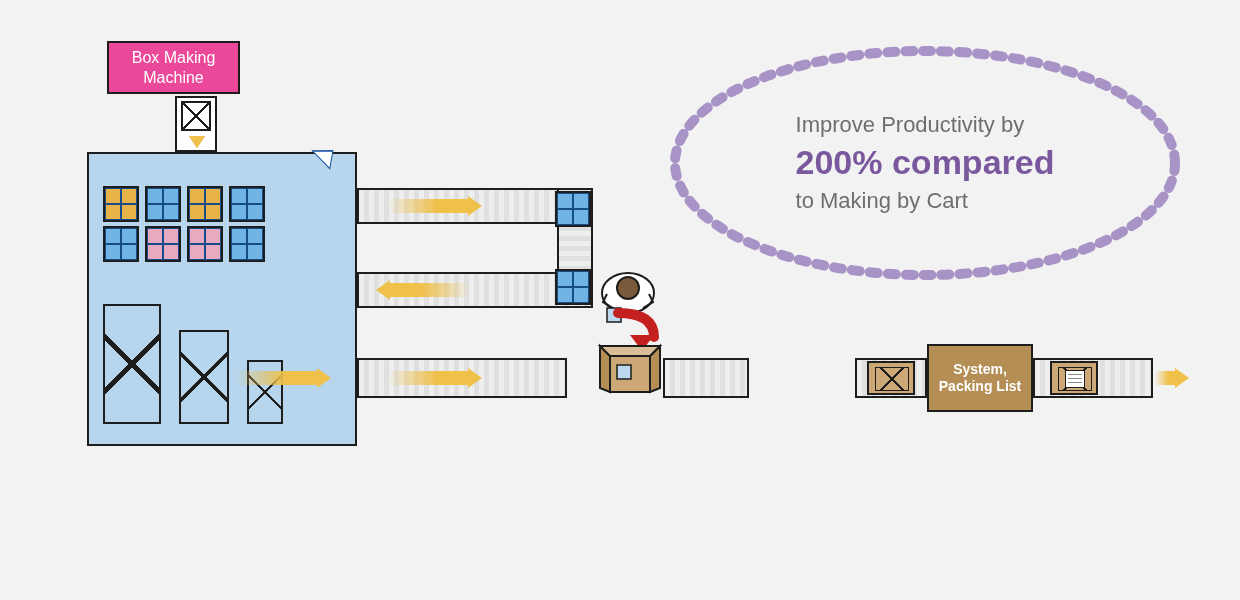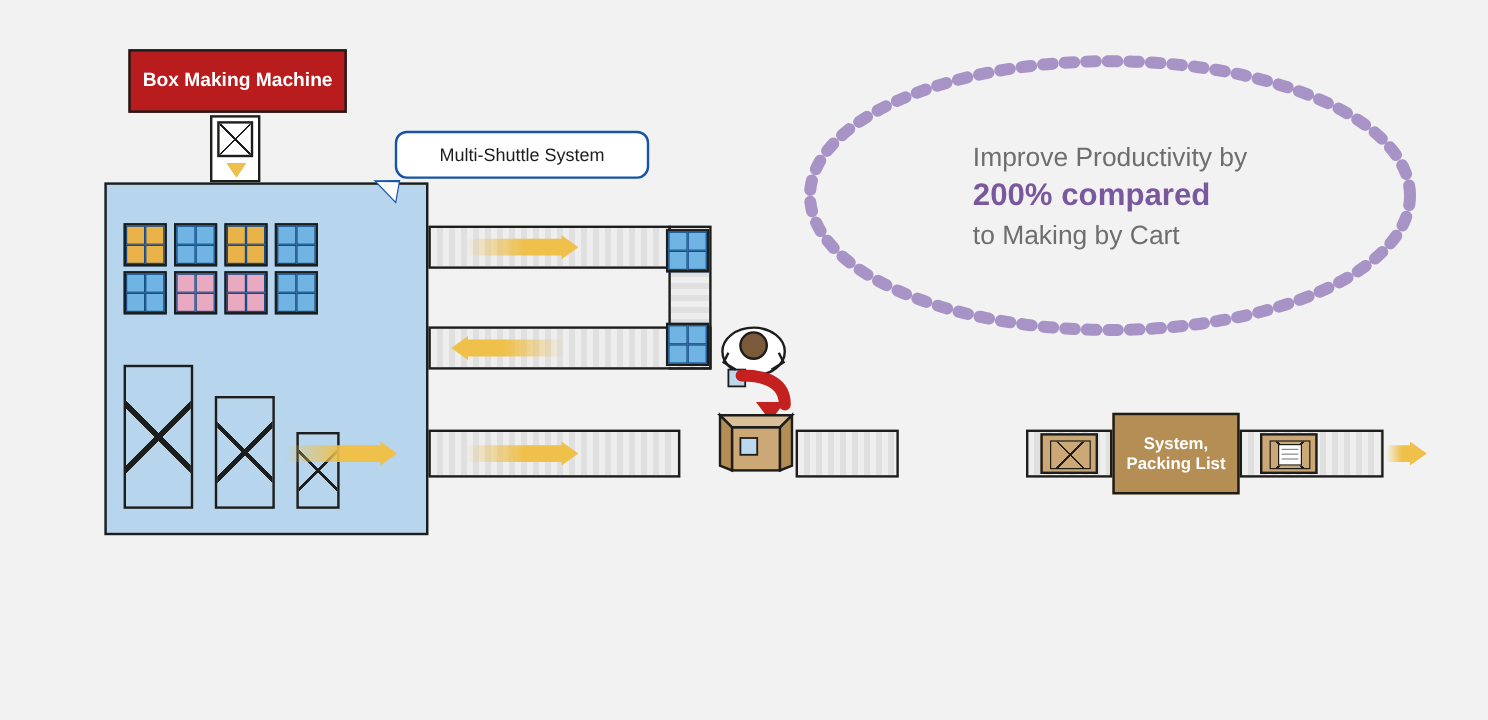--- a/index.html
+++ b/index.html
@@ -9,23 +9,23 @@
     height: 600px;
     background: #f2f2f2;
     font-family: Arial, Helvetica, sans-serif;
     position: relative;
     overflow: hidden;
   }
   .stage { position: absolute; inset: 0; }
 
   
   .box-making {
-    position: absolute; left: 107px; top: 41px; width: 182px; height: 53px;
-    background: #b91c1c; border: 2px solid #1d1d1b; display:flex; align-items:center; justify-content:center;
-    color:#fff; font-size:16px; font-weight:bold; text-align:center; line-height:1.2;
+    position: absolute; left: 107px; top: 41px; width: 133px; height: 53px;
+    background: #ec4899; border: 2px solid #1d1d1b; display:flex; align-items:center; justify-content:center;
+    color:#fff; font-size:16px; font-weight:normal; text-align:center; line-height:1.2;
   }
   .bmm-chute {
     position:absolute; left:175px; top:96px; width:42px; height:56px;
     border:2px solid #1d1d1b; background:#fff;
   }
   .bmm-chute-inner {
     position:absolute; left:181px; top:101px; width:30px; height:30px;
     border:2px solid #1d1d1b;
   }
   .bmm-chute-inner::before, .bmm-chute-inner::after {
@@ -130,21 +130,21 @@
     display:flex; align-items:center; justify-content:center; line-height:1.2;
   }
 
   
   .oval {
     position:absolute; left:660px; top:38px; width:530px; height:250px;
     display:flex; align-items:center; justify-content:center;
   }
   .oval svg.ring { position:absolute; inset:0; width:100%; height:100%; }
   .oval .msg { position:relative; text-align:left; color:#6e6e6e; font-size:22px; line-height:1.35; }
-  .oval .msg .big { display:block; color:#7a589e; font-weight:800; font-size:26px; }
+  .oval .msg .big { display:block; color:#7a589e; font-weight:800; font-size:34px; }
 
 </style>
 </head>
 <body>
 
 <div class="stage">
 
   <div class="box-making">
     <span>Box Making Machine</span>
   </div>
@@ -204,23 +204,20 @@
           <span></span>
           <span></span>
         </div>
     </div>
     <div class="pallet x" style="left:14px; top:150px; width:58px; height:120px;"></div>
     <div class="pallet x" style="left:90px; top:176px; width:50px; height:94px;"></div>
     <div class="pallet x" style="left:158px; top:206px; width:36px; height:64px;"></div>
   </div>
 
   <div class="callout-tail"></div>
-  <div class="callout">
-    <span>Multi-Shuttle System</span>
-  </div>
 
   <div class="conv" style="left:357px; top:188px; width:202px; height:36px;"></div>
   <div class="conv v" style="left:557px; top:188px; width:36px; height:120px;"></div>
   <div class="conv" style="left:357px; top:272px; width:236px; height:36px;"></div>
   <div class="conv" style="left:357px; top:358px; width:210px; height:40px;"></div>
 
   <div class="bin blue" style="position:absolute; left:555px; top:191px;">
       <span></span>
       <span></span>
       <span></span>

